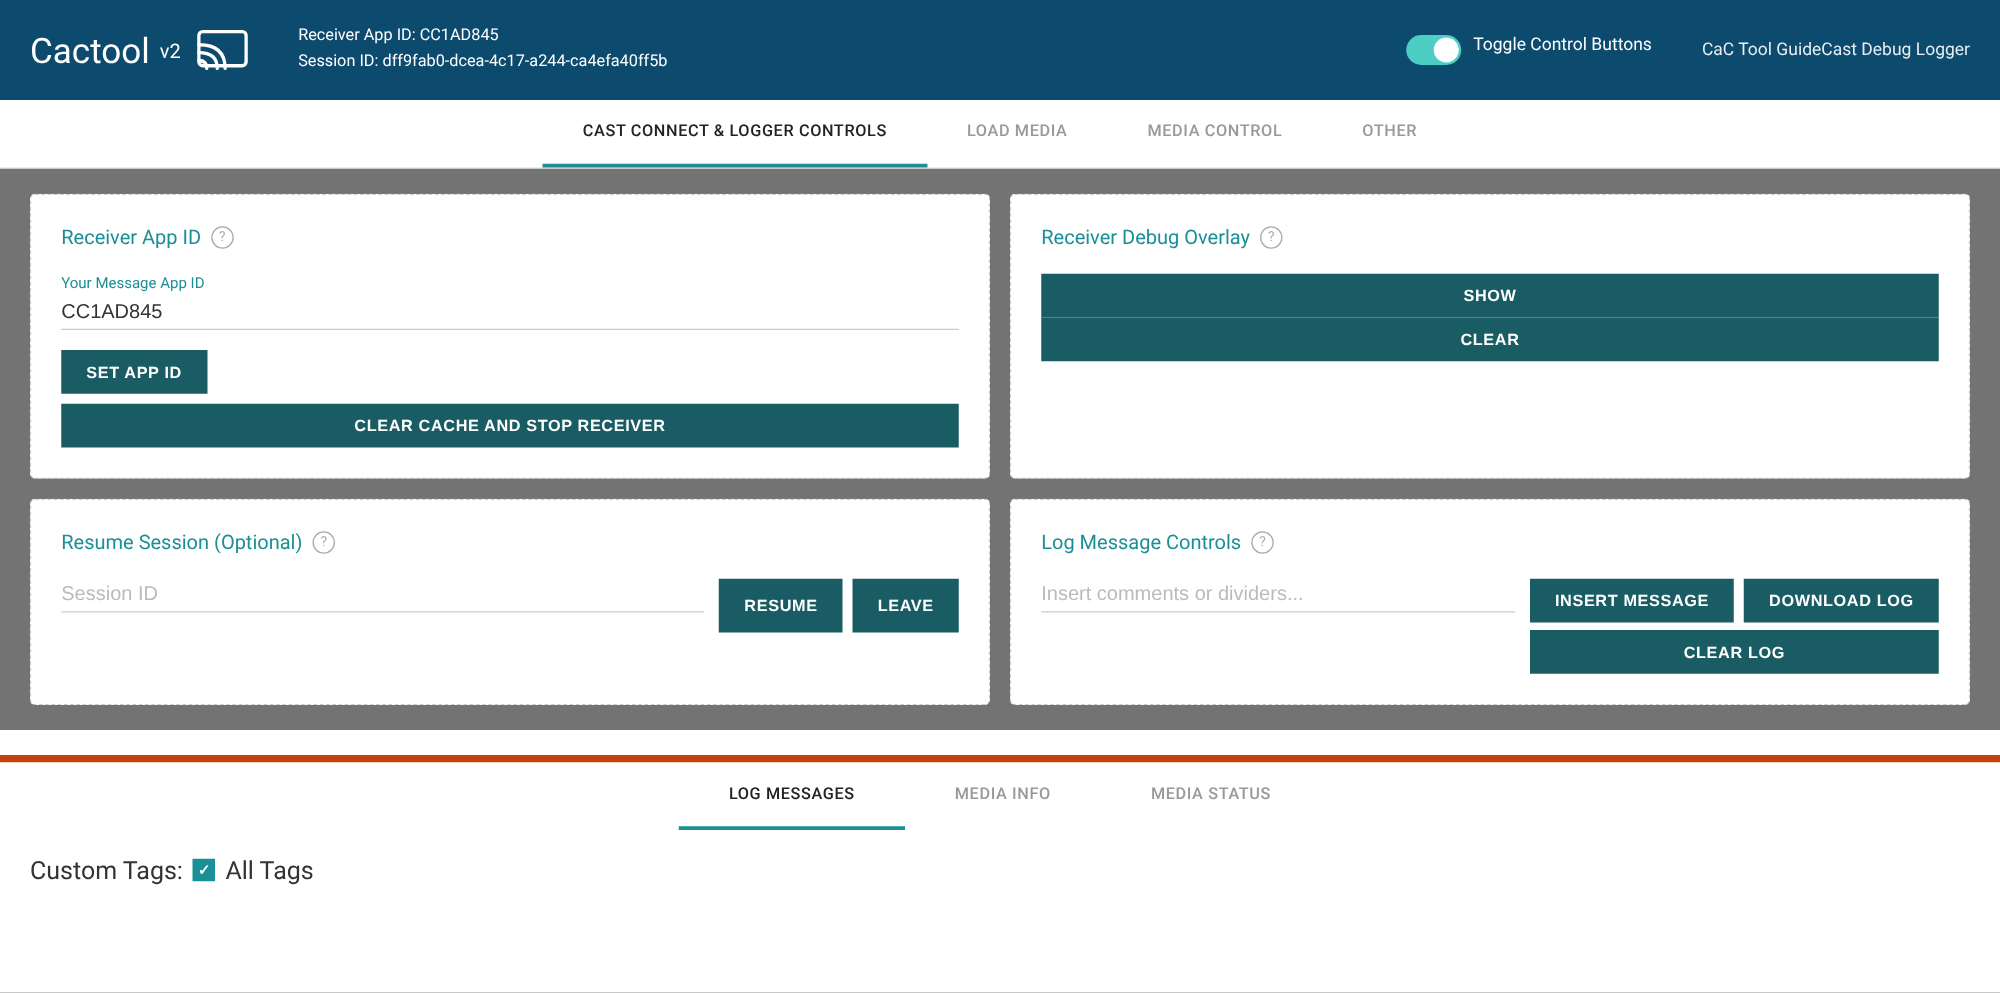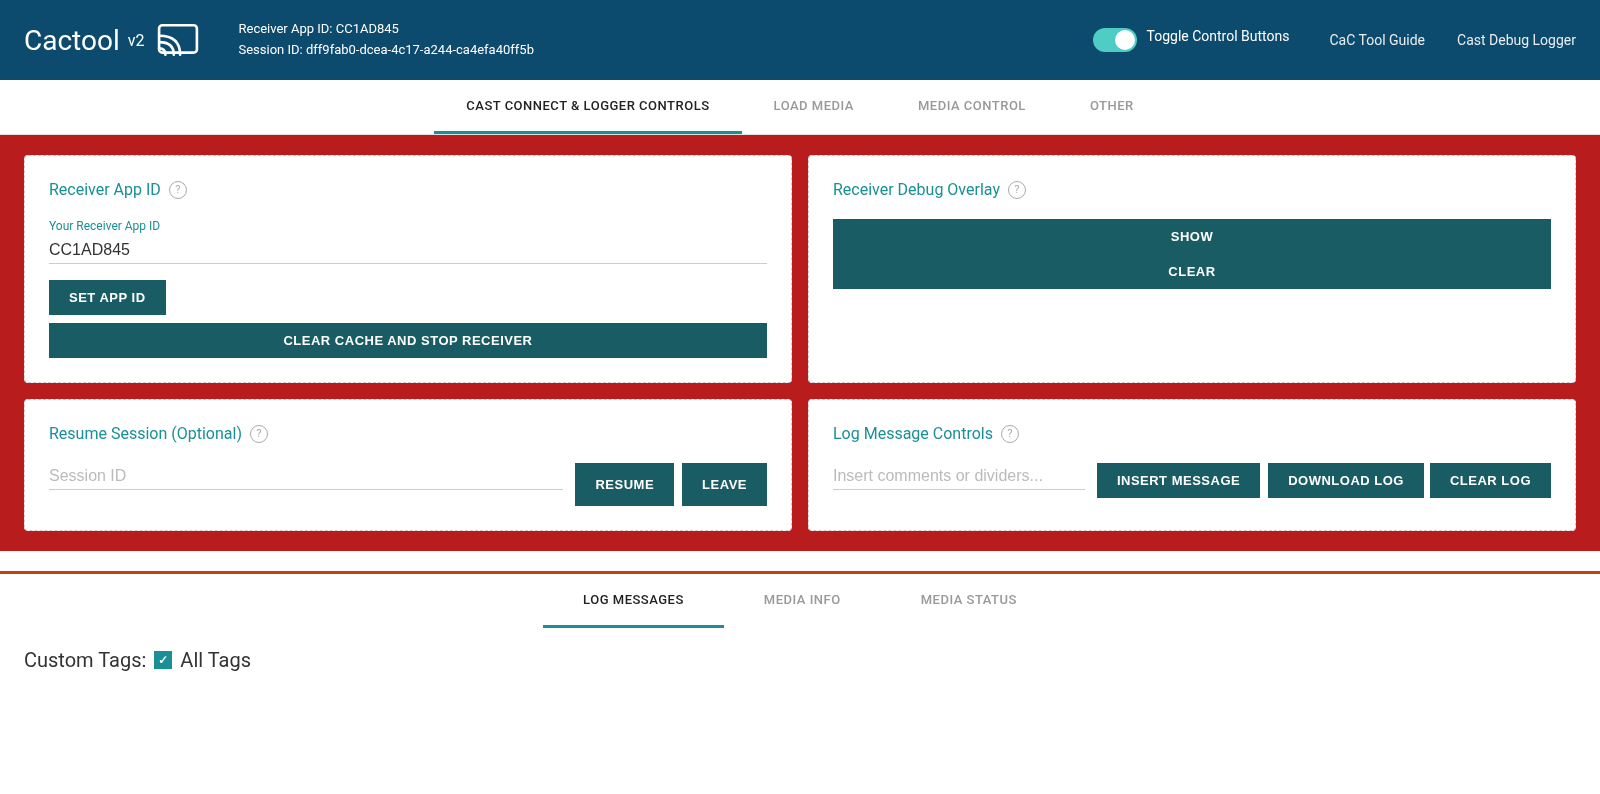--- a/index.html
+++ b/index.html
@@ -71,21 +71,20 @@
       top: 2px;
       right: 2px;
       transition: 0.2s;
     }
     .toggle-label {
       color: white;
       font-size: 14px;
     }
     .header-nav {
       display: flex;
-      gap: 32px;
       justify-content: center;
     }
     .header-nav a {
       color: white;
       text-decoration: none;
       font-size: 14px;
       opacity: 0.9;
     }
 
     
@@ -110,21 +109,21 @@
       text-transform: uppercase;
     }
     .tab.active {
       color: #222;
       border-bottom: 3px solid #1a8f96;
     }
 
     
     .main-content {
       padding: 20px 24px;
-      background: #b91c1c;
+      background: #737373;
     }
 
     
     .cards-grid {
       display: grid;
       grid-template-columns: 1fr 1fr;
       gap: 16px;
       margin-bottom: 0;
     }
 
@@ -221,33 +220,33 @@
     .log-controls {
       display: flex;
       gap: 12px;
       align-items: flex-start;
     }
     .log-input {
       flex: 1;
     }
     .log-buttons {
       display: flex;
-      flex-direction: row;
+      flex-direction: column;
       gap: 6px;
     }
     .log-buttons-row {
       display: flex;
       gap: 8px;
     }
 
     
     .bottom-section {
       background: white;
       margin-top: 20px;
-      border-top: 3px solid #c2410c;
+      border-top: 6px solid #c2410c;
     }
 
     .bottom-tabs {
       display: flex;
       justify-content: center;
       gap: 0;
       padding: 0;
       background: white;
     }
     .bottom-tab {
@@ -352,21 +351,21 @@
   </div>
 
   <div class="main-content">
     <div class="cards-grid">
 
       <div class="card">
         <div class="card-title">
           <span>Receiver App ID</span>
           <span class="help-icon">?</span>
         </div>
-        <div class="input-label">Your Receiver App ID</div>
+        <div class="input-label">Your Message App ID</div>
         <input class="input-field" type="text" value="CC1AD845" style="">
         <div class="buttons-row">
           <button class="btn-primary">SET APP ID</button>
           <button class="btn-primary btn-wide">CLEAR CACHE AND STOP RECEIVER</button>
         </div>
       </div>
 
       <div class="card">
         <div class="card-title">
           <span>Receiver Debug Overlay</span>

